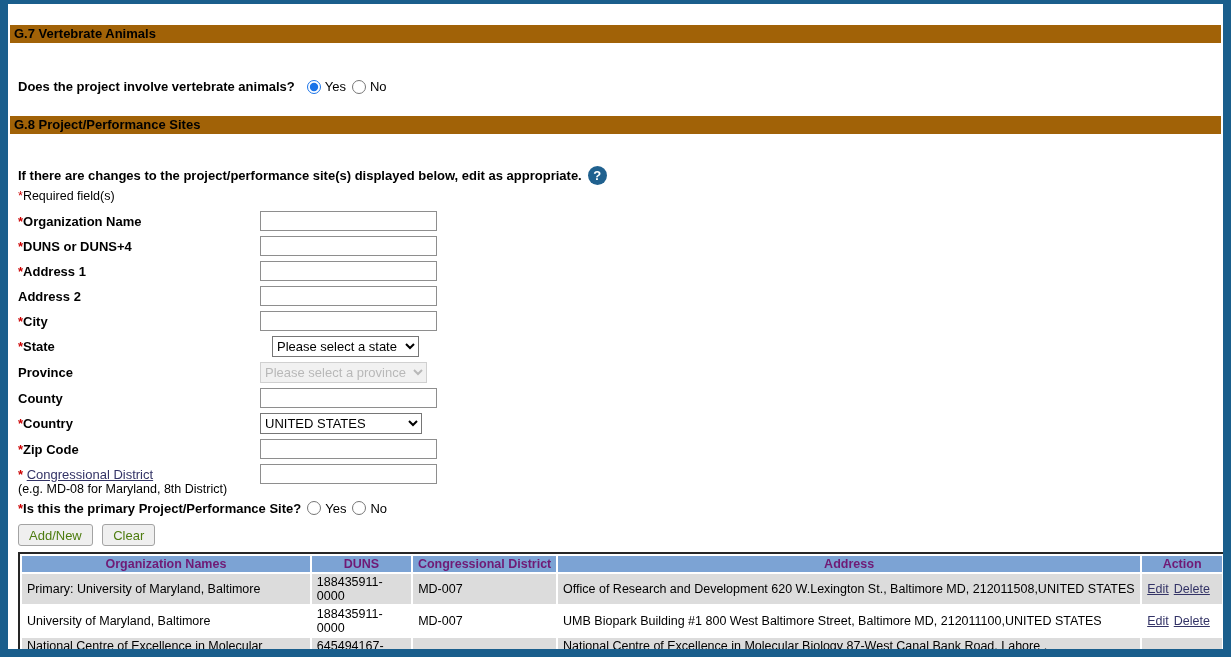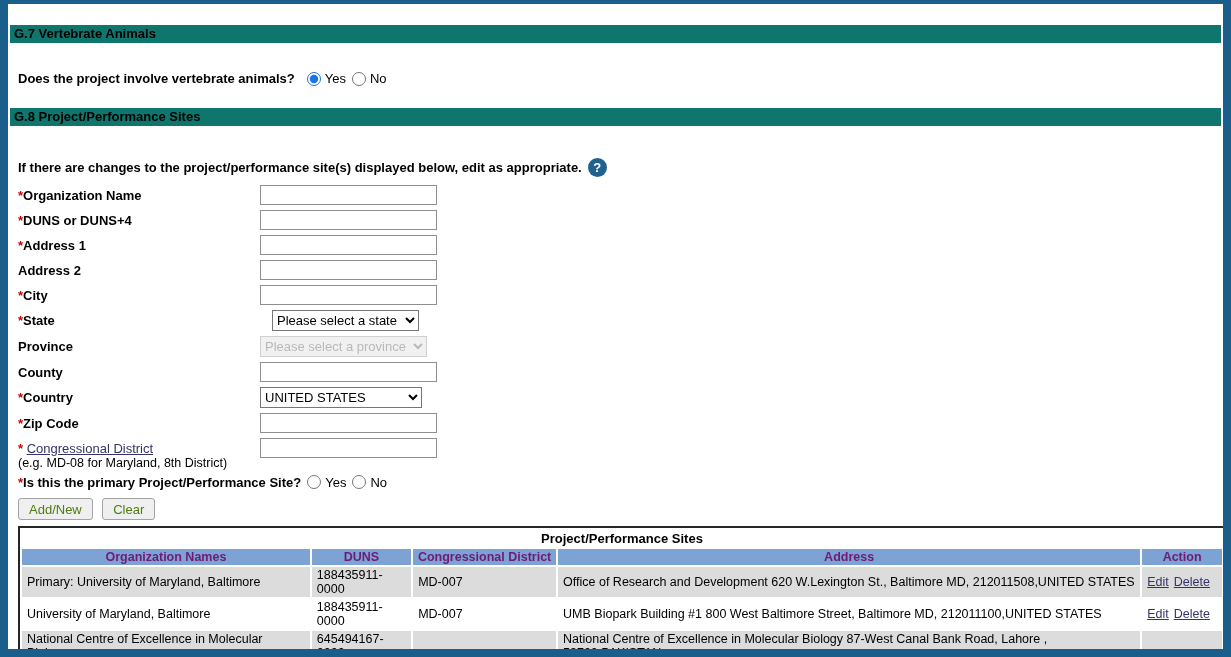--- a/index.html
+++ b/index.html
@@ -7,27 +7,27 @@
   body { font-family: "Liberation Sans", sans-serif; color: #000; }
 
   .frame {
     width: 1231px; height: 657px;
     border: 8px solid #1a5e8c; border-top-width: 4px;
     background: #fff; overflow: hidden;
   }
   .content { padding: 0 2px; }
 
   .section-bar {
-    background: #0f766e; font-weight: bold; font-size: 13px;
+    background: #a16207; font-weight: bold; font-size: 13px;
     padding: 2px 4px; height: 18px; line-height: 14px;
   }
   .bar-g7 { margin-top: 21px; }
   .bar-g8 { margin-top: 22px; }
 
-  .question-row { margin-top: 28px; font-size: 13px; display: flex; align-items: center; padding-left: 8px; }
+  .question-row { margin-top: 36px; font-size: 13px; display: flex; align-items: center; padding-left: 8px; }
   .question-row .q { font-weight: bold; margin-right: 6px; }
   input[type="radio"] { accent-color: #1a73e8; width: 14px; height: 14px; margin: 0 4px 0 6px; }
   .radio-label { font-size: 13px; }
 
   .intro-row { margin-top: 32px; display: flex; align-items: center; padding-left: 8px; }
   .intro-text { font-weight: bold; font-size: 13px; }
   .help-icon {
     display: inline-block; width: 19px; height: 19px; margin-left: 6px;
     background: #20618f; color: #fff; border-radius: 50%;
     font-weight: bold; font-size: 13px; text-align: center; line-height: 19px;
@@ -104,20 +104,23 @@
 
     <div class="section-bar bar-g8">
       <span>G.8 Project/Performance Sites</span>
     </div>
 
     <div class="intro-row">
       <span class="intro-text">If there are changes to the project/performance site(s) displayed below, edit as appropriate.</span>
       <span class="help-icon">?</span>
     </div>
 
+    <div class="required-note">
+      <span class="req-star">*</span><span>Required field(s)</span>
+    </div>
 
     <div class="form-area">
 
       <div class="form-row">
         <div class="form-label"><span class="req-star">*</span><span>Organization Name</span></div>
         <input class="txt" type="text" style="">
       </div>
 
       <div class="form-row">
         <div class="form-label"><span class="req-star">*</span><span>DUNS or DUNS+4</span></div>
@@ -189,23 +192,20 @@
       <span class="radio-label">No</span>
     </div>
 
     <div class="btn-row">
       <button class="btn">Add/New</button>
       <button class="btn">Clear</button>
     </div>
 
     <table class="sites">
       <tbody>
-          <tr class="tbl-title">
-        <td colspan="5">Project/Performance Sites</td>
-      </tr>
       <tr>
         <th class="col-org">Organization Names</th>
         <th class="col-duns">DUNS</th>
         <th class="col-dist">Congressional District</th>
         <th class="col-addr">Address</th>
         <th class="col-act">Action</th>
       </tr>
       <tr class="row-gray">
         <td><span class="primary-prefix">Primary:</span><span> University of Maryland, Baltimore</span></td>
         <td>188435911-0000</td>

